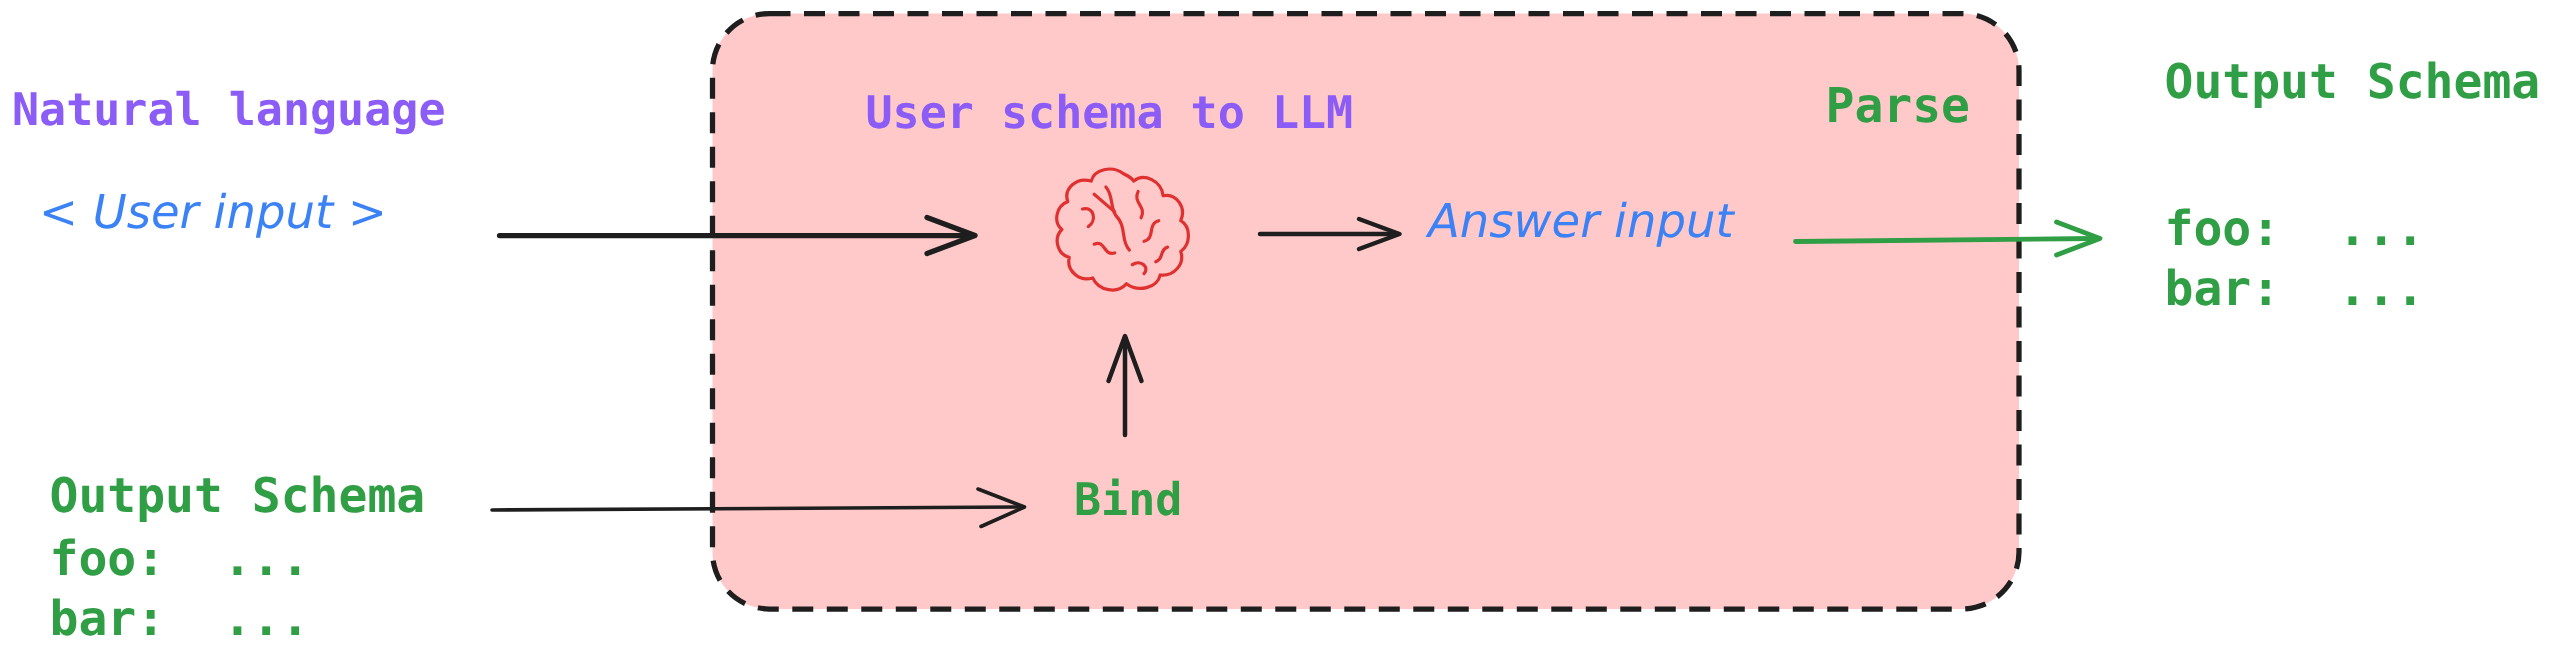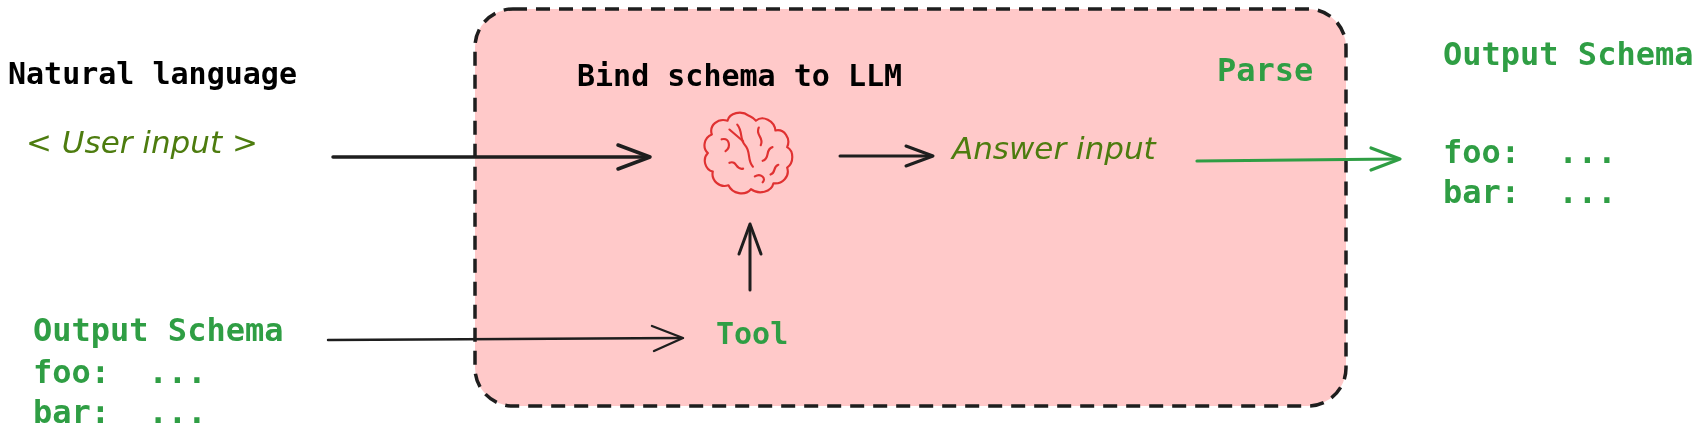--- a/index.html
+++ b/index.html
@@ -9,31 +9,31 @@
     background:#ffffff;
     overflow:hidden;
     font-family:"DejaVu Sans Mono","Liberation Mono",monospace;
   }
   .abs{position:absolute;}
   .mono{
     font-family:"DejaVu Sans Mono","Liberation Mono",monospace;
     font-weight:bold;
     font-size:30px;
     line-height:1.1;
-    color:#000000;
+    color:#8b5cf6;
     white-space:pre;
   }
   .mono-lg{font-size:32px;}
   .green{color:#2f9e44;}
   .hand{
     font-family:"DejaVu Sans","Liberation Sans",sans-serif;
     font-style:italic;
     font-weight:500;
     font-size:31px;
-    color:#4d7c0f;
+    color:#3b82f6;
     white-space:pre;
   }
   svg{display:block;}
   .layer{position:absolute;left:0;top:0;}
 </style>
 </head>
 <body>
 
 <div class="canvas">
 
@@ -82,25 +82,25 @@
   </div>
 
   <div class="abs mono" style="left:8px;top:57px;">Natural language</div>
 
   <div class="abs hand" style="left:26px;top:124px;">&lt; User input &gt;</div>
 
   <div class="abs mono mono-lg green" style="left:33px;top:313px;">Output Schema</div>
   <div class="abs mono mono-lg green" style="left:33px;top:355px;">foo:  ...</div>
   <div class="abs mono mono-lg green" style="left:33px;top:395px;">bar:  ...</div>
 
-  <div class="abs mono" style="left:577px;top:59px;">Bind schema to LLM</div>
+  <div class="abs mono" style="left:577px;top:59px;">User schema to LLM</div>
 
   <div class="abs mono mono-lg green" style="left:1217px;top:53px;">Parse</div>
 
   <div class="abs hand" style="left:952px;top:130px;">Answer input</div>
 
-  <div class="abs mono green" style="left:716px;top:317px;">Tool</div>
+  <div class="abs mono green" style="left:716px;top:317px;">Bind</div>
 
   <div class="abs mono mono-lg green" style="left:1443px;top:37px;">Output Schema</div>
   <div class="abs mono mono-lg green" style="left:1443px;top:135px;">foo:  ...</div>
   <div class="abs mono mono-lg green" style="left:1443px;top:175px;">bar:  ...</div>
 
 </div>
 
 </body></html>

